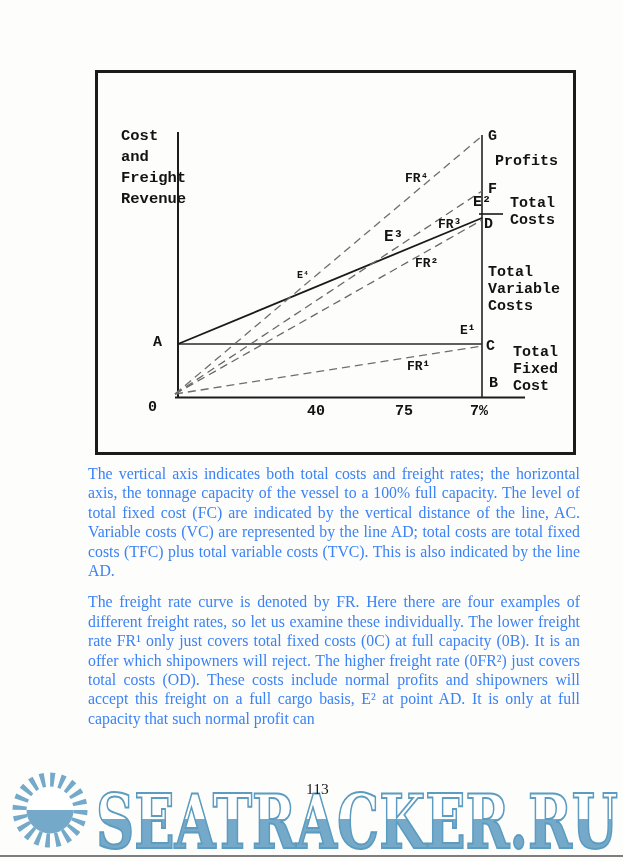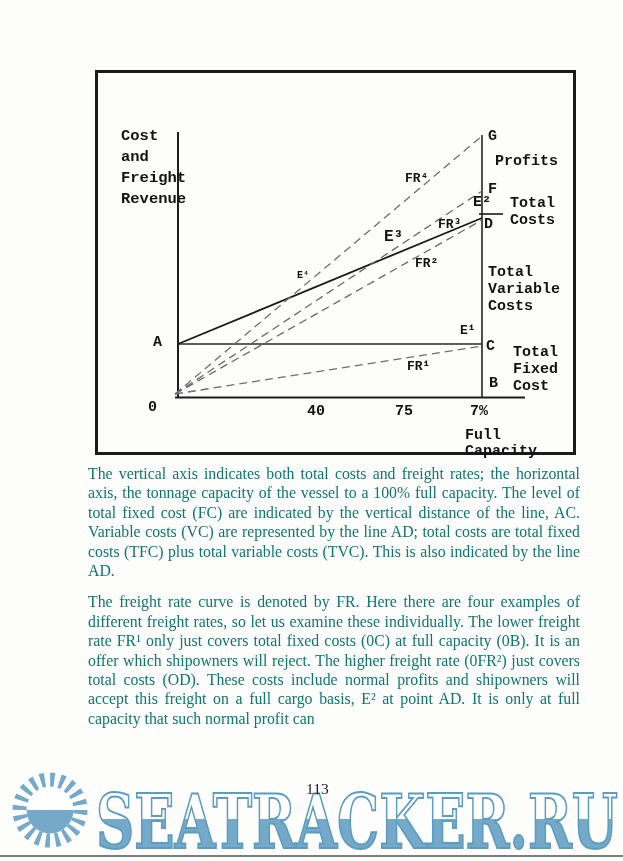--- a/index.html
+++ b/index.html
@@ -31,21 +31,21 @@
   .pt{font-size:15px;}
   .fr{font-size:13px;}
   .region{font-size:15px; line-height:1.13;}
   .tick{font-size:15px;}
   .axis-title-y{font-size:15.5px; line-height:21px;}
   .axis-title-x{font-size:15px;}
   .chart-svg{position:absolute; left:0; top:0;}
   
   .body-text{
     position:absolute; left:88px; top:464px; width:492px;
-    font-size:15.8px; line-height:19.4px; text-align:justify; color:#0f766e;
+    font-size:15.8px; line-height:19.4px; text-align:justify; color:#3b82f6;
   }
   .body-text p{margin:0 0 12px 0;}
   
   .page-number{
     position:absolute; left:306px; top:780px;
     font-size:15.5px; color:#1a1a1a;
   }
   
   .watermark{position:absolute; left:0; top:762px;}
   .bottom-scan-line{
@@ -95,21 +95,20 @@
       <line x1="77" y1="321" x2="384" y2="273" stroke="#6e6e6e" stroke-width="1.3" stroke-dasharray="8 5"></line>
       <line x1="77" y1="321" x2="384" y2="147" stroke="#686868" stroke-width="1.3" stroke-dasharray="8 5"></line>
       <line x1="77" y1="321" x2="384" y2="118" stroke="#686868" stroke-width="1.3" stroke-dasharray="8 5"></line>
       <line x1="77" y1="321" x2="384" y2="63" stroke="#6e6e6e" stroke-width="1.3" stroke-dasharray="8 5"></line>
     </svg>
 
     <div class="lbl axis-title-y" style="left:23px; top:53px;">Cost
 and
 Freight
 Revenue</div>
-    <div class="lbl axis-title-x" style="left:367px; top:355px;">Full Capacity</div>
 
     <span class="lbl tick" style="left:50px;  top:327px;">0</span>
     <span class="lbl tick" style="left:192px; top:331px;margin-left:17px;">40</span>
     <span class="lbl tick" style="left:297px; top:331px;">75</span>
     <span class="lbl tick" style="left:372px; top:331px;">7%</span>
 
     <span class="lbl pt" style="left:55px;  top:262px;">A</span>
     <span class="lbl pt" style="left:391px; top:303px;">B</span>
     <span class="lbl pt" style="left:388px; top:266px;">C</span>
     <span class="lbl pt" style="left:386px; top:144px;">D</span>

